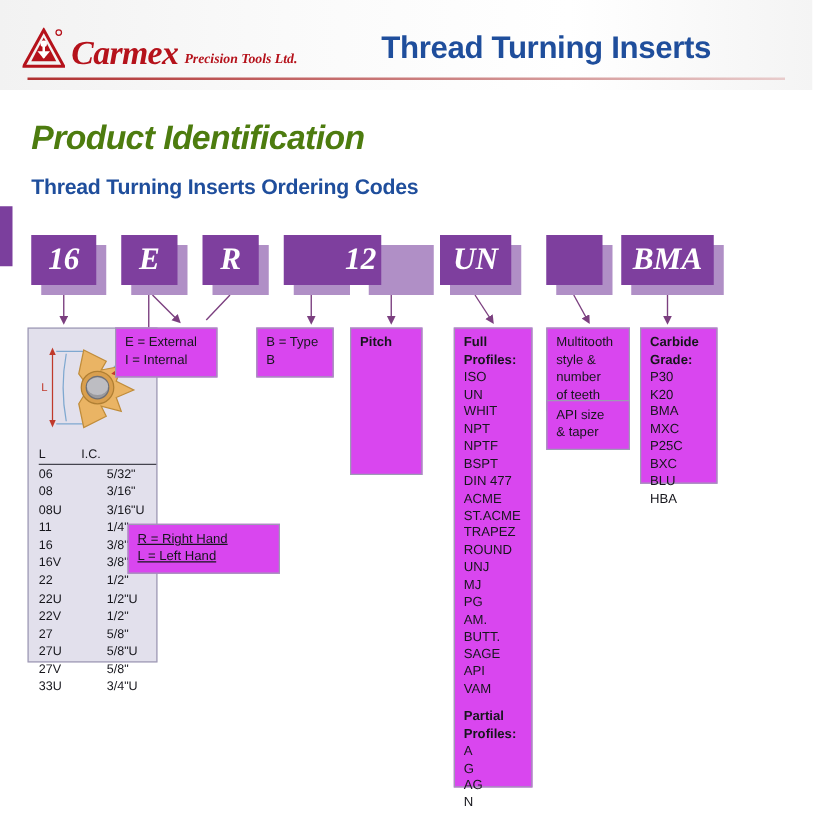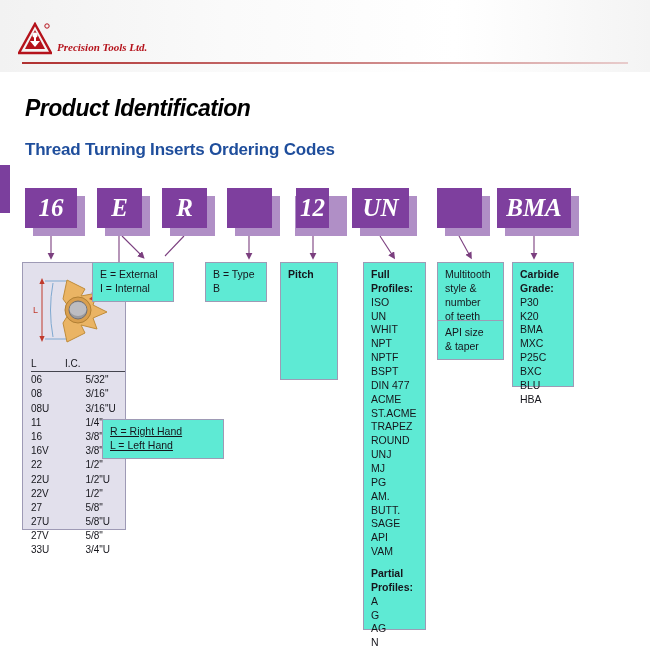--- a/index.html
+++ b/index.html
@@ -32,21 +32,21 @@
     font-size:11px; color:#b5121b; line-height:1; padding-bottom:3px;text-align:right;
   }
   .doc-title {
     position:absolute; left:305px; top:24px;
     font-size:25px; font-weight:bold; color:#1f4e9c; letter-spacing:-0.3px;
   }
 
   
   .prod-id {
     position:absolute; left:25px; top:95px;
-    font-size:23px; font-weight:bold; font-style:italic; color:#000000;
+    font-size:27px; font-weight:bold; font-style:italic; color:#4d7c0f;
     letter-spacing:-0.5px;
   }
   .sub-title {
     position:absolute; left:25px; top:140px;
     font-size:17px; font-weight:bold; color:#1f4e9c; letter-spacing:-0.2px;
   }
   .left-bar {
     position:absolute; left:0px; top:165px; width:10px; height:48px;
     background:#7b3f9d;
   }
@@ -63,21 +63,21 @@
     position:absolute; top:196px; height:40px;
     background:#b08fc6; z-index:2;
   }
 
   
   .conn { position:absolute; z-index:1; }
 
   
   .dbox {
     position:absolute;
-    background:#5eead4;
+    background:#d946ef;
     border:1px solid #9e9ab5;
     font-size:10.5px; color:#16161c; line-height:1.32;
     padding:5px 6px 5px 7px;
     z-index:2;
   }
 
   
   .insert-box {
     position:absolute; left:22px; top:262px; width:104px; height:268px;
     background:#e2e0ec; border:1px solid #9e9ab5; z-index:2;
@@ -103,40 +103,42 @@
     <span class="logo-mark">
       <svg width="34" height="34" viewBox="0 0 34 34">
         <polygon points="17,2 33,31 1,31" fill="none" stroke="#b5121b" stroke-width="2.4"></polygon>
         <polygon points="17,8 27,27 7,27" fill="#b5121b"></polygon>
         <circle cx="17" cy="13" r="2.6" fill="#ffffff"></circle>
         <rect x="16" y="15" width="2" height="9" fill="#ffffff"></rect>
         <polygon points="12,19 22,19 17,25" fill="#ffffff"></polygon>
         <circle cx="29" cy="4" r="2.2" fill="none" stroke="#b5121b" stroke-width="1"></circle>
       </svg>
     </span>
+    <span class="logo-word">Carmex</span>
     <span class="logo-sub">Precision Tools Ltd.</span>
   </div>
+  <div class="doc-title">Thread Turning Inserts</div>
   <div class="header-rule"></div>
 </div>
 
 <div class="prod-id">Product Identification</div>
 <div class="sub-title">Thread Turning Inserts Ordering Codes</div>
 <div class="left-bar"></div>
 
 <div id="code-layer">
     <div class="code-shadow" style="left: 33px; width: 52px;"></div>
     <div class="code-box" style="left: 25px; width: 52px;">16</div>
     <div class="code-shadow" style="left: 105px; width: 45px;"></div>
     <div class="code-box" style="left: 97px; width: 45px;">E</div>
     <div class="code-shadow" style="left: 170px; width: 45px;"></div>
     <div class="code-box" style="left: 162px; width: 45px;">R</div>
     <div class="code-shadow" style="left: 235px; width: 45px;"></div>
     <div class="code-box" style="left: 227px; width: 45px;"></div>
     <div class="code-shadow" style="left: 295px; width: 52px;"></div>
-    <div class="code-box" style="left: 296px; width: 33px;">12</div>
+    <div class="code-box" style="left: 272px; width: 33px;">12</div>
     <div class="code-shadow" style="left: 360px; width: 57px;"></div>
     <div class="code-box" style="left: 352px; width: 57px;">UN</div>
     <div class="code-shadow" style="left: 445px; width: 45px;"></div>
     <div class="code-box" style="left: 437px; width: 45px;"></div>
     <div class="code-shadow" style="left: 505px; width: 74px;"></div>
     <div class="code-box" style="left: 497px; width: 74px;">BMA</div>
   </div>
 
 <svg class="conn" style="left:0;top:0;" width="650" height="650">
   <defs>

